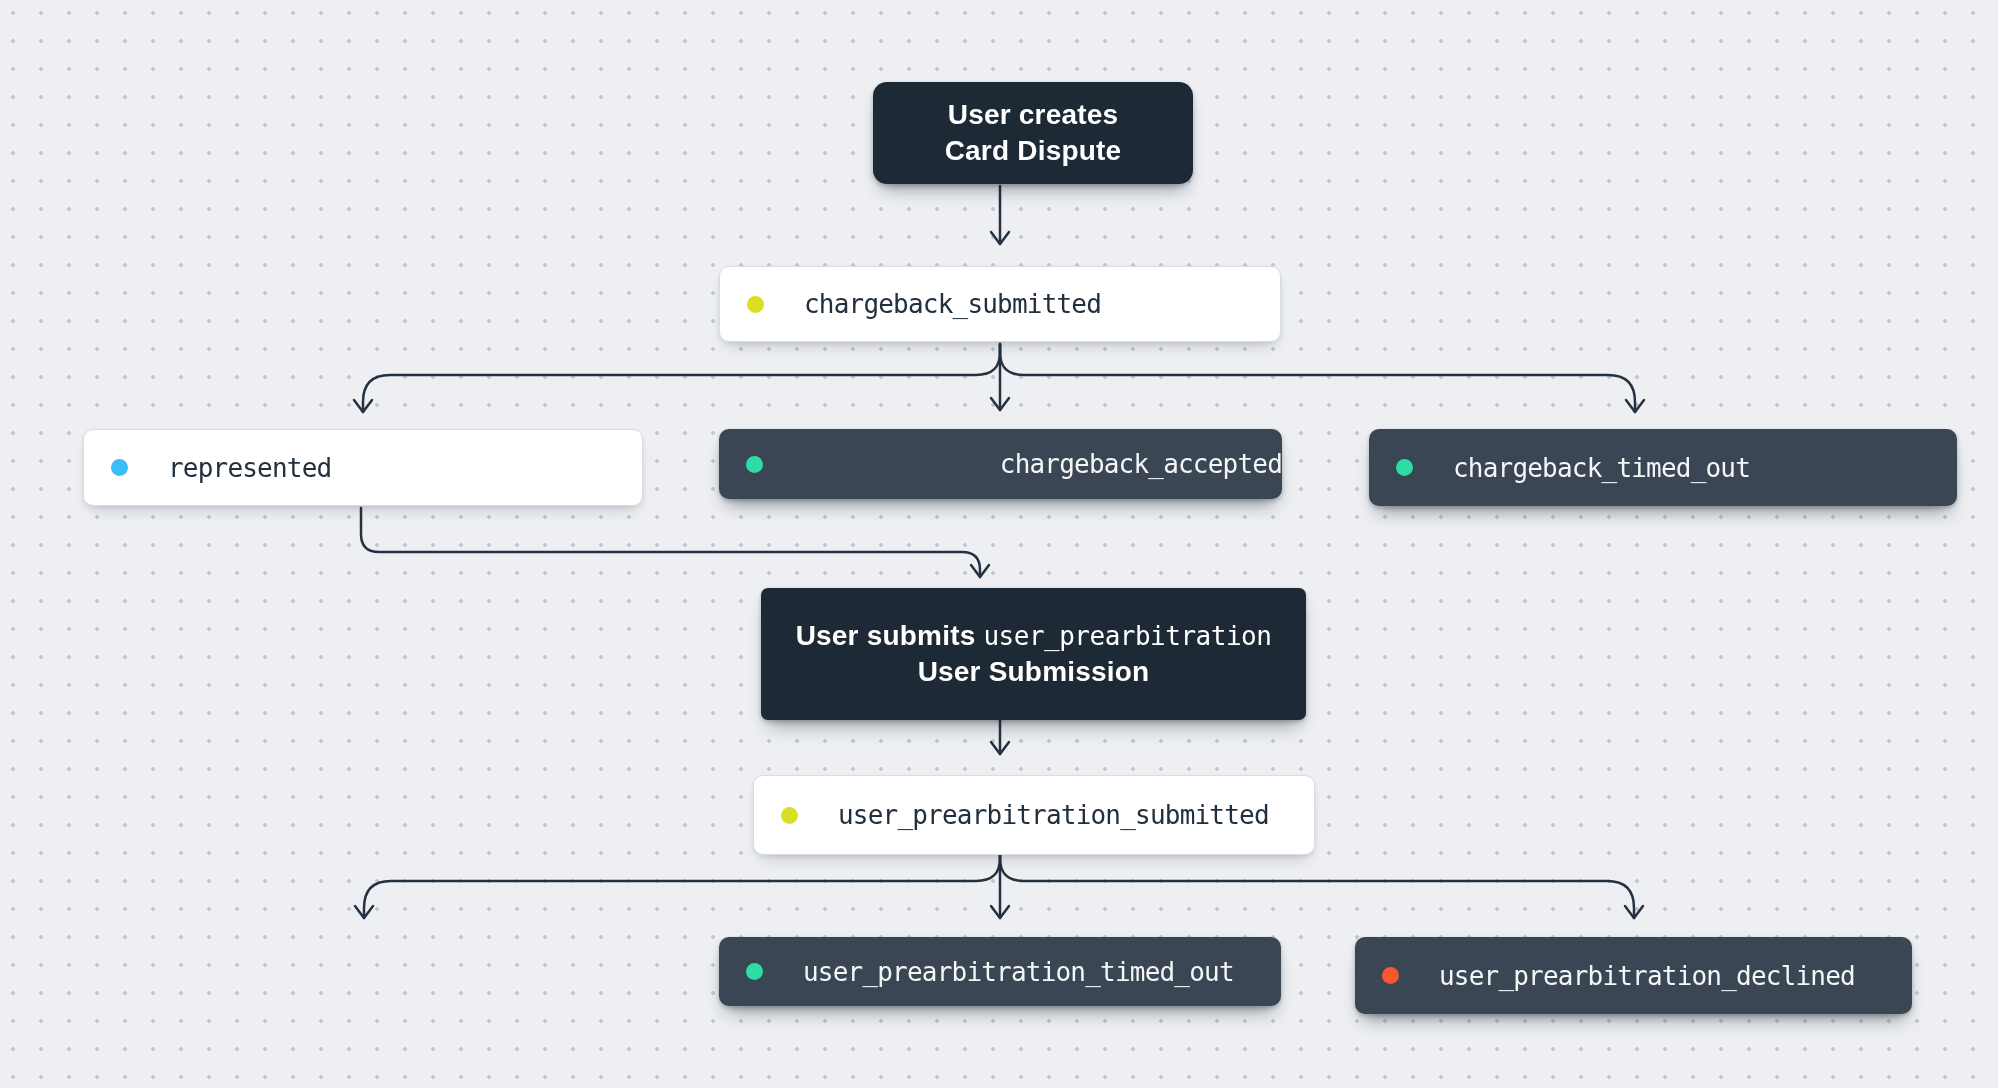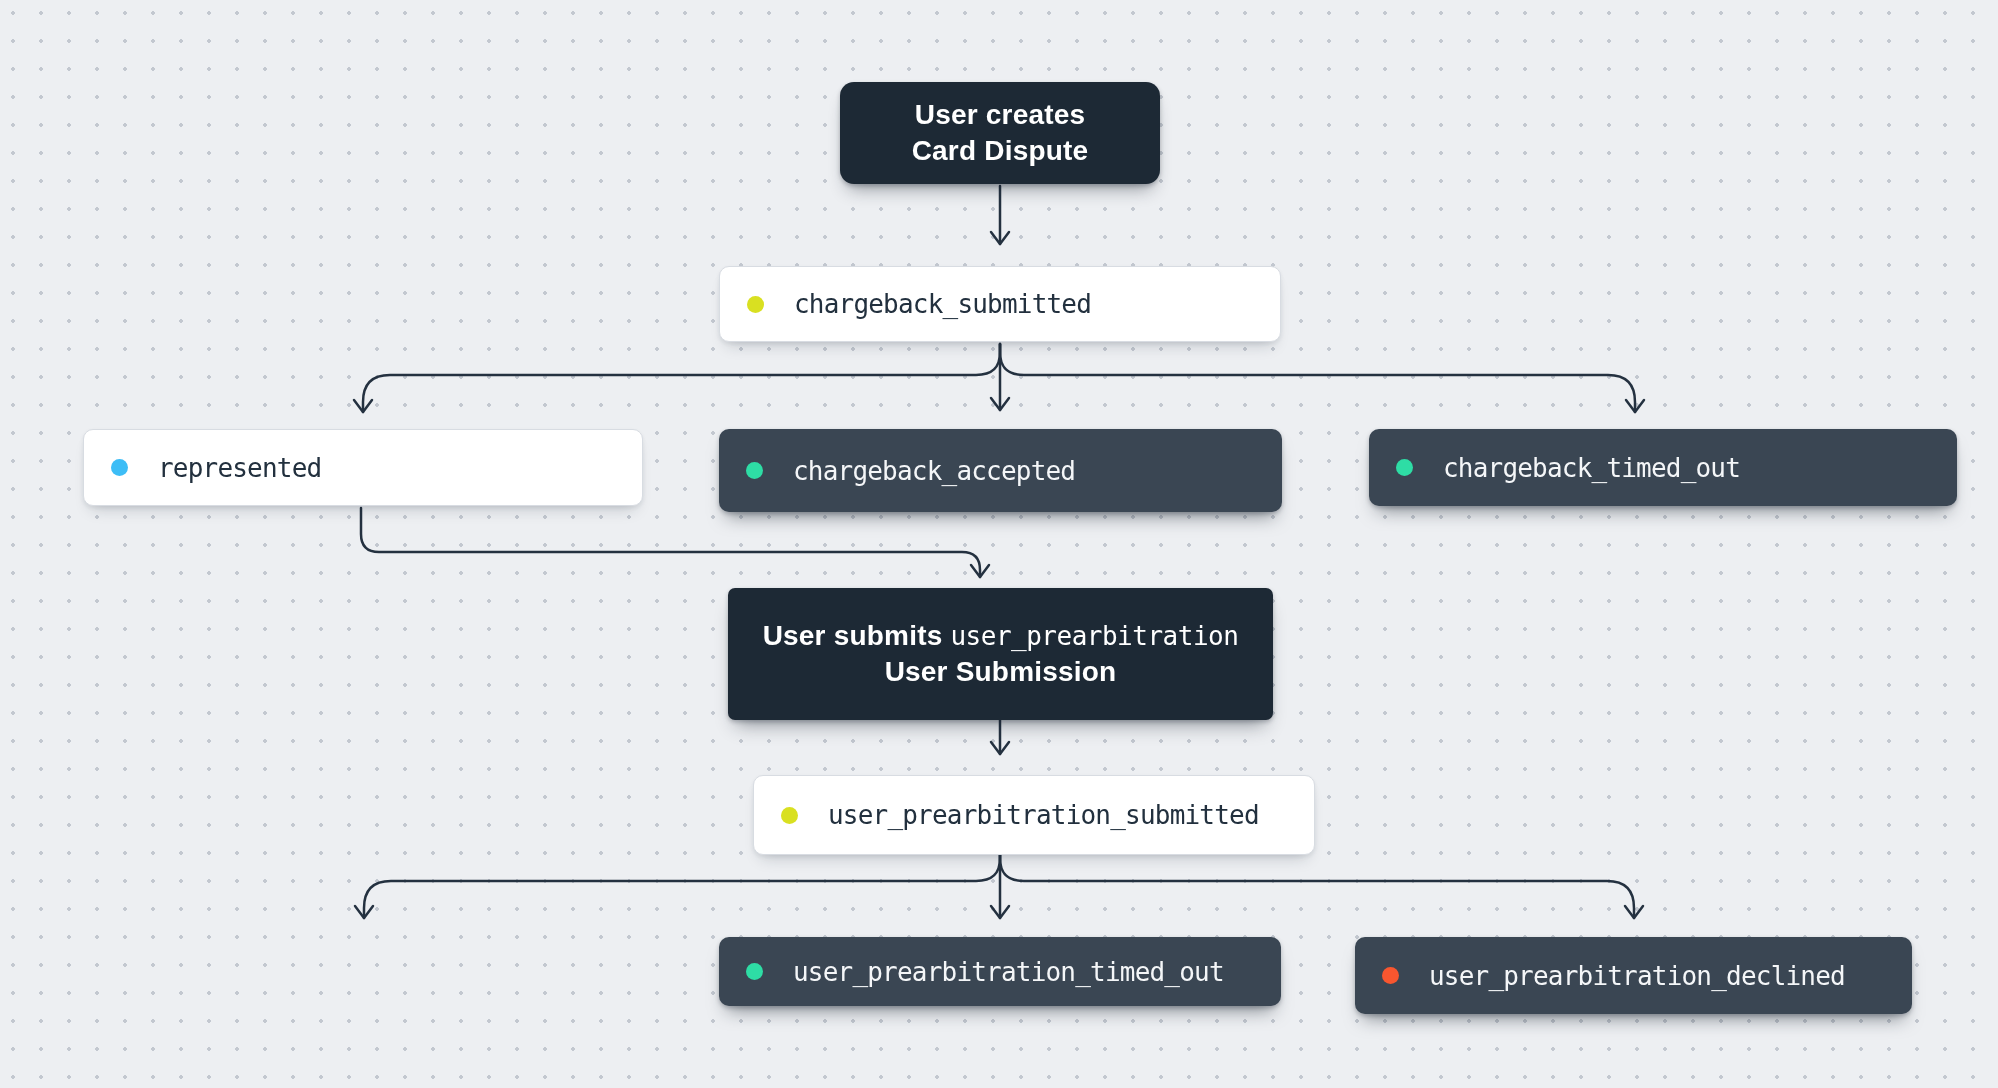--- a/index.html
+++ b/index.html
@@ -48,33 +48,34 @@
     display: flex;
     flex-direction: column;
     align-items: center;
     justify-content: center;
     text-align: center;
     font-size: 28px;
     font-weight: 600;
     line-height: 36px;
     letter-spacing: 0.2px;
     box-shadow: 0 12px 18px -8px rgba(22,32,44,0.45), 0 2px 4px rgba(22,32,44,0.25);
+    margin-left: 33px;
   }
   .action .mono-frag {
     font-family: "DejaVu Sans Mono", monospace;
     font-weight: 500;
     font-size: 26px;
     letter-spacing: -0.5px;
   }
 
   
   .event {
     display: flex;
     align-items: center;
-    gap: 30px;
+    gap: 40px;
     padding-left: 27px;
     border-radius: 10px;
     font-family: "DejaVu Sans Mono", monospace;
     font-size: 26px;
     letter-spacing: -0.8px;
     white-space: nowrap;
   }
   .event.light {
     background: var(--c-event_light_bg, #ffffff);
     border: 1px solid #d8dce2;
@@ -90,21 +91,21 @@
     width: 17px;
     height: 17px;
     border-radius: 50%;
     flex: 0 0 auto;
   }
 
   
   #n-create        { left: 840px;  top: 82px;  width: 320px; height: 102px; }
   #n-cb-submitted  { left: 719px;  top: 266px; width: 562px; height: 76px;  }
   #n-represented   { left: 83px;   top: 429px; width: 560px; height: 77px;  }
-  #n-cb-accepted   { left: 719px;  top: 429px; width: 563px; height: 83px;  }
+  #n-cb-accepted   { left: 719px;  top: 429px; width: 563px; height: 70px; justify-content: space-between;  }
   #n-cb-timedout   { left: 1369px; top: 429px; width: 588px; height: 77px;  }
   #n-user-submits  { left: 728px;  top: 588px; width: 545px; height: 132px; border-radius: 7px; }
   #n-upa-submitted { left: 753px;  top: 775px; width: 562px; height: 80px;  }
   #n-upa-accepted  { left: 82px;   top: 937px; width: 564px; height: 77px;  }
   #n-upa-timedout  { left: 719px;  top: 937px; width: 562px; height: 69px;  }
   #n-upa-declined  { left: 1355px; top: 937px; width: 557px; height: 77px;  }
 </style>
 </head>
 <body>
 

